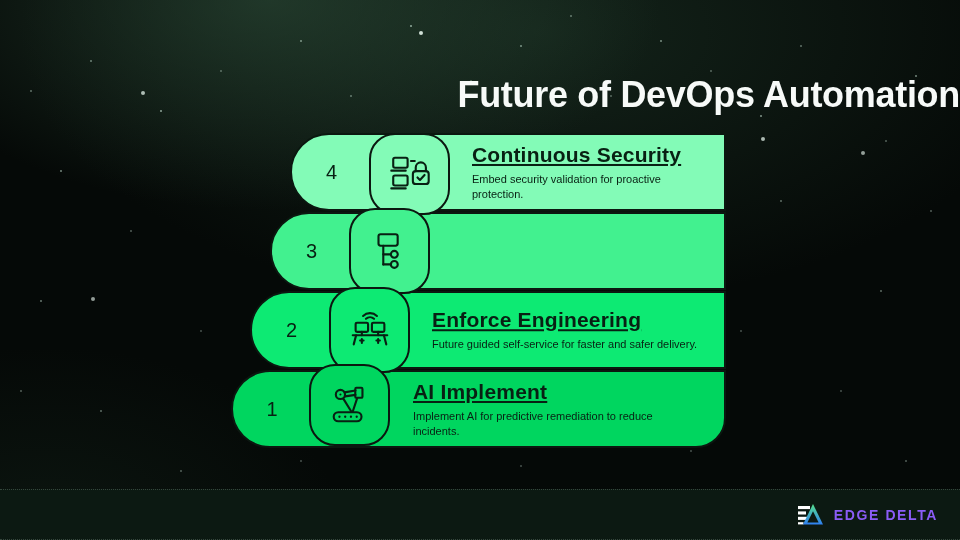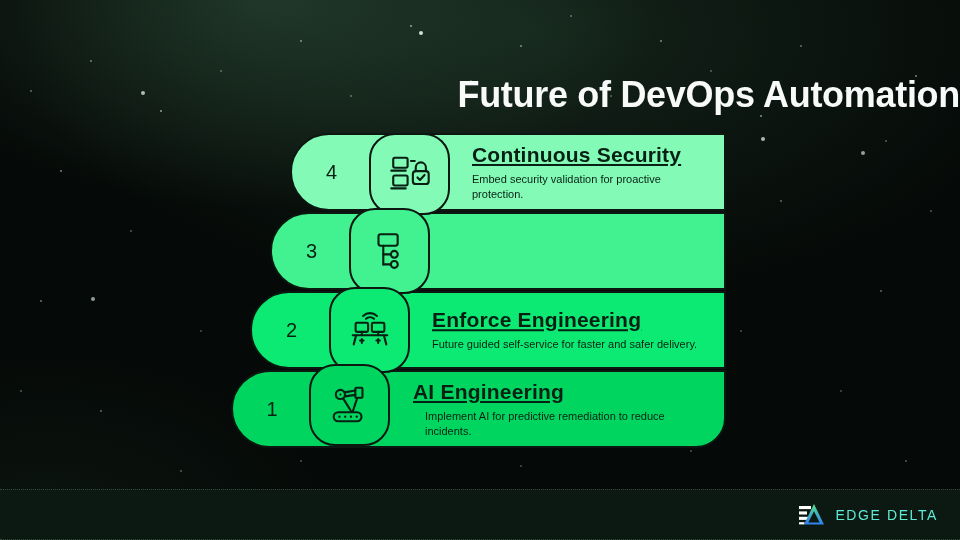--- a/index.html
+++ b/index.html
@@ -63,21 +63,21 @@
   .step-tab svg{width:46px; height:46px; display:block; fill:none;
     stroke:var(--row-text,#082013); stroke-width:2.2; stroke-linecap:round; stroke-linejoin:round;}
   .step-tab svg .fdot{fill:var(--row-text,#082013); stroke:none;}
   .footer{
     position:absolute; left:0; right:0; top:489px; height:51px; box-sizing:border-box; z-index:4;
     background:var(--footer-bg,#0c1912);
     border-top:1px dotted #35463c; border-bottom:1px dotted #35463c;
     display:flex; align-items:center; justify-content:flex-end; padding-right:22px;
   }
   .brand{display:flex; align-items:center; gap:10px;}
-  .brand-name{color:#5eead4; font-weight:normal; font-size:14px; letter-spacing:1.6px;}
+  .brand-name{color:#8b5cf6; font-weight:bold; font-size:14px; letter-spacing:1.6px;}
 </style>
 </head>
 <body>
 
 <div class="slide" style="--outline: #0B1710; --row-text: #082013; --footer-bg: #0C1912; --title-color: #F7FAF8;">
   <div class="stars"></div>
   <div class="stars-bright"></div>
 
   <div class="page-title">Future of DevOps Automation</div>
 
@@ -140,22 +140,22 @@
             <path d="M15.5 33.5v4"></path>
             <path d="M13.7 35h3.6"></path>
             <path d="M32.5 33.5v4"></path>
             <path d="M30.7 35h3.6"></path>
           </svg>
         </span>
       </div>
       <div class="step-row" style="top: 370px; left: 231px; width: 495px; border-radius: 39px 0px 30px 39px; background: rgb(0, 214, 95);">
     <div class="step-number" style="left: 0px; width: 78px;">1</div>
     <div class="step-text">
-      <div class="step-title">AI Engineering</div>
-      <div class="step-desc" style="max-width: 278px; margin-left: 12px;">Implement AI for predictive remediation to reduce incidents.</div>
+      <div class="step-title">AI Implement</div>
+      <div class="step-desc" style="max-width: 278px;">Implement AI for predictive remediation to reduce incidents.</div>
     </div>
   </div>
       <div class="step-tab" style="left: 309px; top: 364px; height: 82px; background: rgb(0, 214, 95);">
         <span class="icon">
           <svg viewBox="0 0 48 48">
             <circle cx="14" cy="13" r="4.8"></circle>
             <circle cx="14" cy="13" r="1.1" class="fdot"></circle>
             <path d="M18.3 10.8L29.7 8.8"></path>
             <path d="M18.8 15L29.7 13.4"></path>
             <rect x="29.5" y="6" width="7.5" height="10.5" rx="1.2"></rect>

